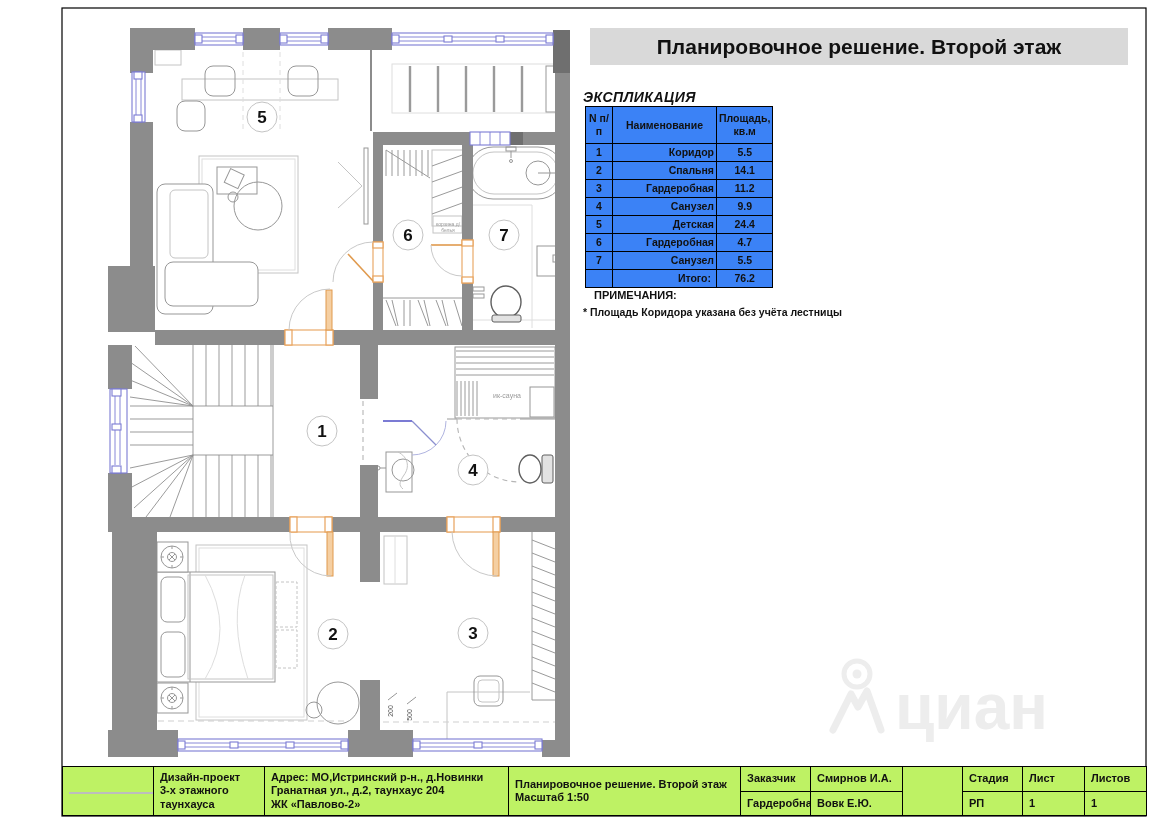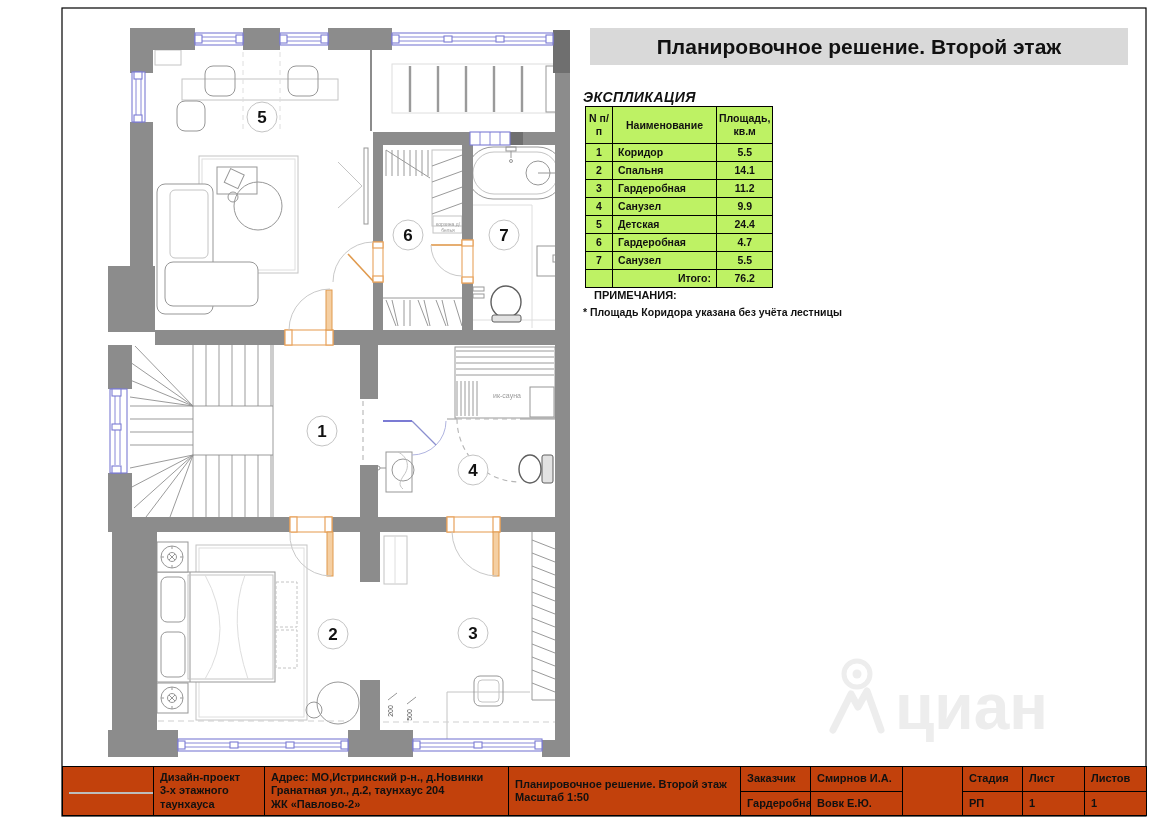--- a/index.html
+++ b/index.html
@@ -1,30 +1,30 @@
 <!DOCTYPE html>
 <html><head>
 <meta charset="utf-8">
 <style>
   html,body{margin:0;padding:0;background:#fff;}
   .sheet{position:relative;width:1170px;height:827px;background:#fff;font-family:"Liberation Sans",sans-serif;overflow:hidden;}
   .plan-svg{position:absolute;left:0;top:0;}
   .banner{position:absolute;left:590px;top:28px;width:538px;height:37px;background:#d9d9d9;
           display:flex;align-items:center;justify-content:center;font-weight:bold;font-size:21px;color:#111;}
   .expl-heading{position:absolute;left:583px;top:89px;font-weight:bold;font-size:14px;color:#111;letter-spacing:.5px;font-style:italic;}
-  table.expl{position:absolute;left:585px;top:106px;border-collapse:collapse;background:#bef264;table-layout:fixed;}
+  table.expl{position:absolute;left:585px;top:106px;border-collapse:collapse;background:#3b82f6;table-layout:fixed;}
   table.expl td{border:1px solid #000;font-size:10.5px;font-weight:bold;color:#111;text-align:center;
                 padding:1px 2px;line-height:1.2;overflow:hidden;}
   table.expl tr.head td{height:34px;}
   table.expl tr.brow td{height:15px;}
-  table.expl td.nm{text-align:left;padding-left:5px;}
+  table.expl td.nm{text-align:right;padding-left:5px;}
   table.expl td.rt{text-align:right;padding-right:5px;}
   .notes-heading{position:absolute;left:583px;top:289px;font-weight:bold;font-size:11px;color:#111;margin-left:11px;}
   .notes-text{position:absolute;left:583px;top:306px;font-weight:bold;font-size:10.5px;color:#111;}
-  table.tblock{position:absolute;left:62px;top:766px;width:1084px;height:50px;border-collapse:collapse;table-layout:fixed;background:#c2410c;}
+  table.tblock{position:absolute;left:62px;top:766px;width:1084px;height:50px;border-collapse:collapse;table-layout:fixed;background:#bef264;}
   table.tblock td{border:1px solid #000;font-size:11px;font-weight:bold;color:#111;vertical-align:middle;
                   padding:1px 6px;line-height:1.2;overflow:hidden;}
   td.pre{white-space:pre-line;}
   td.ctr{text-align:left;margin-top:44px;}
   td.finecell{text-align:center;}
   .fineline{display:inline-block;width:100px;height:2px;background:#bdbdbd;}
   
   .wall{fill:#8c8c8c;}
   .walldark{fill:#6f6f6f;}
   .open{fill:#fff;stroke:#e8a25c;stroke-width:1.1;}

